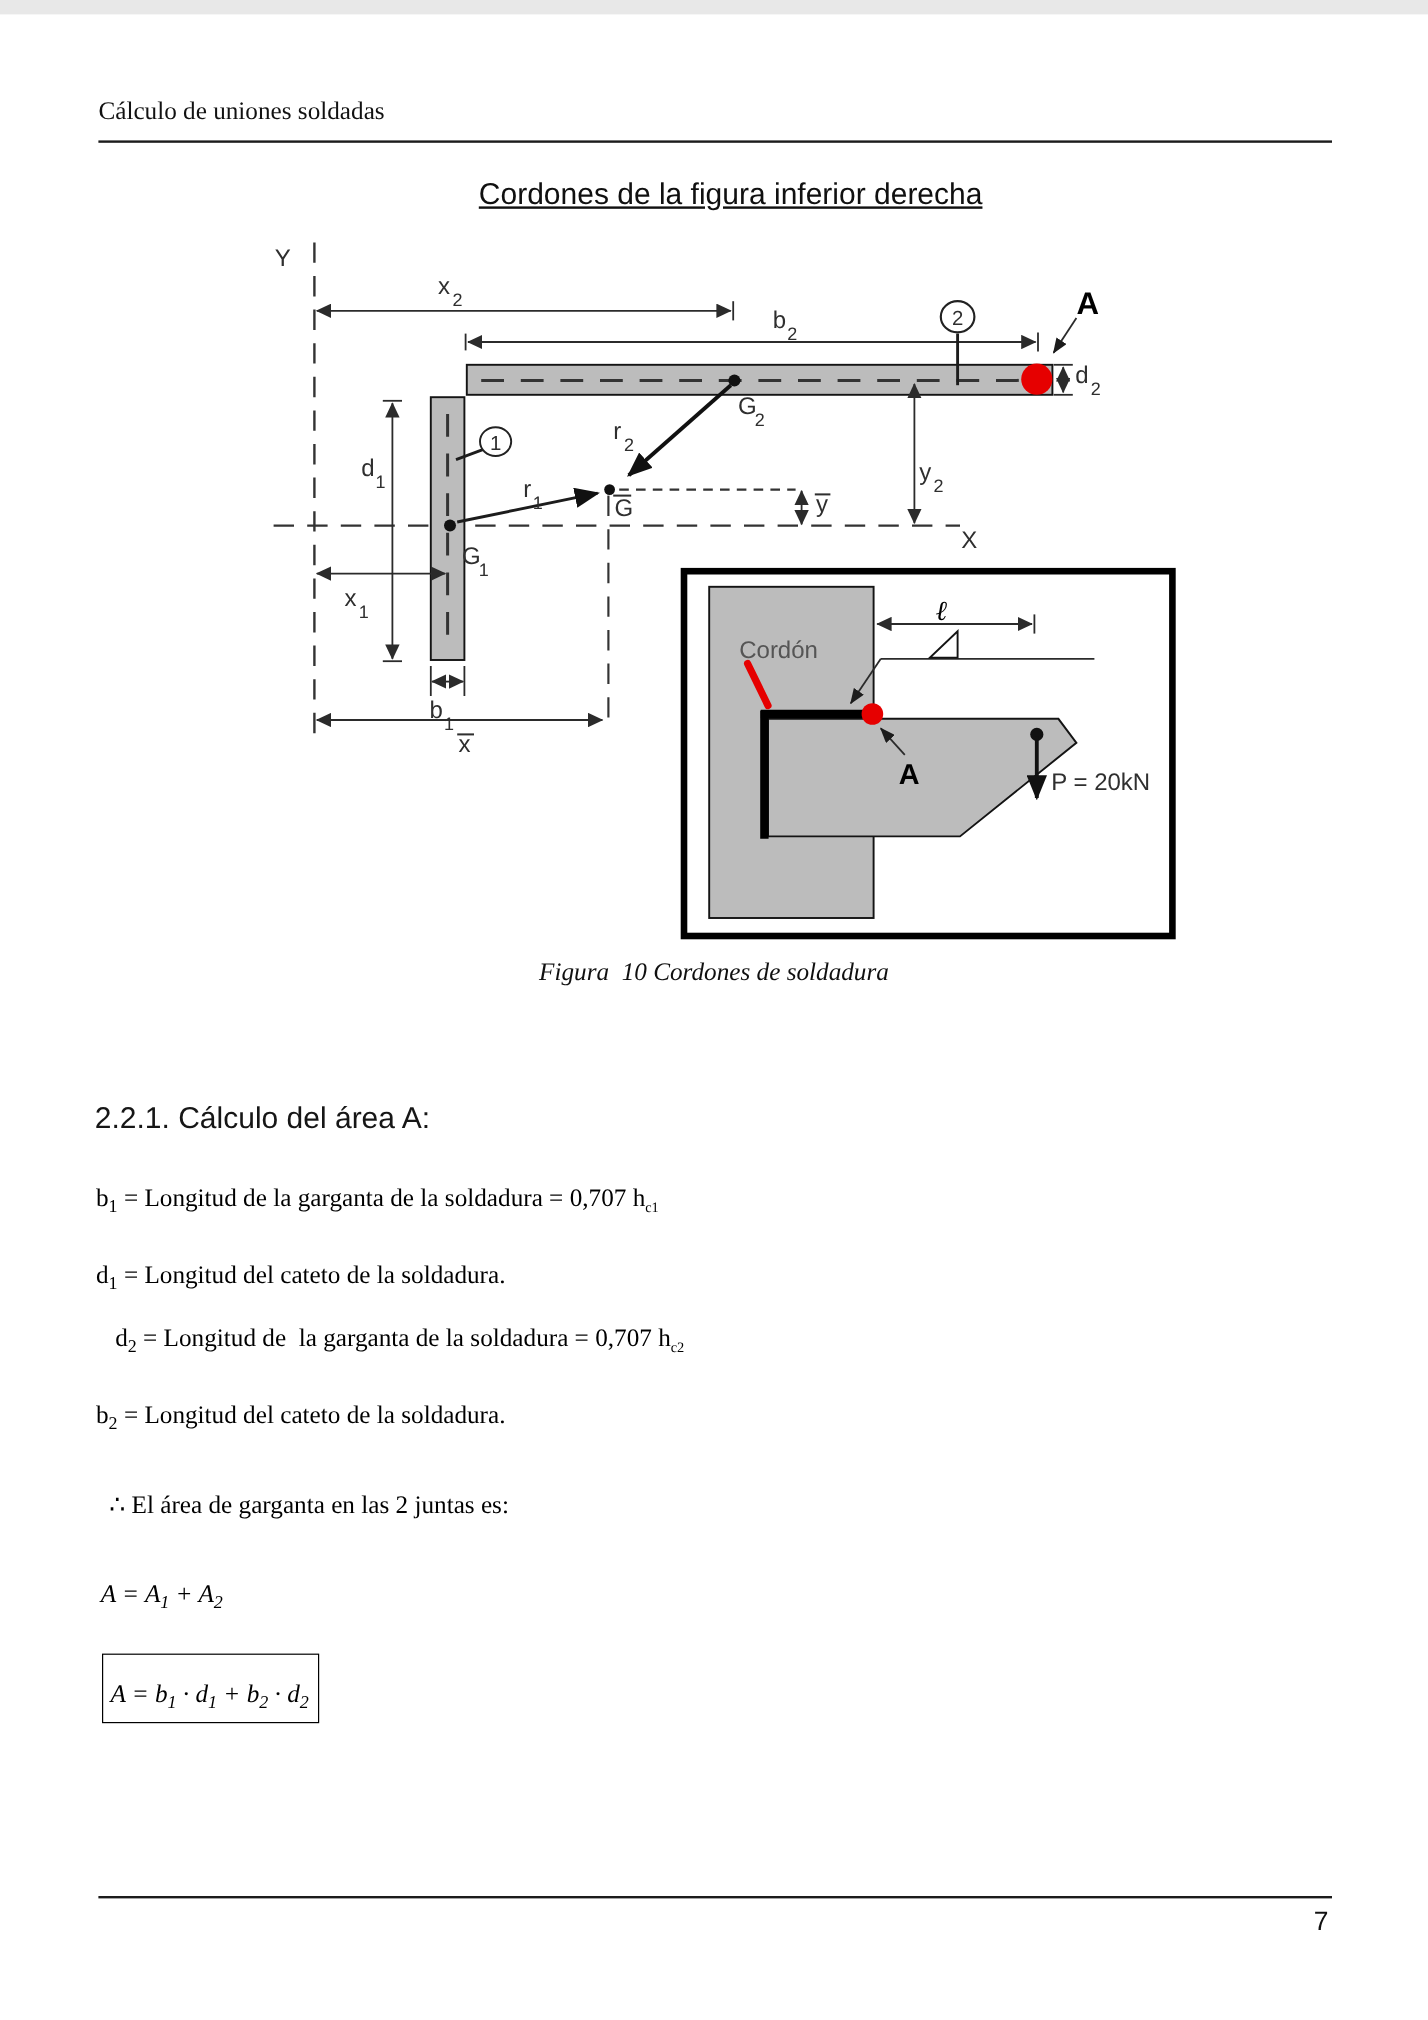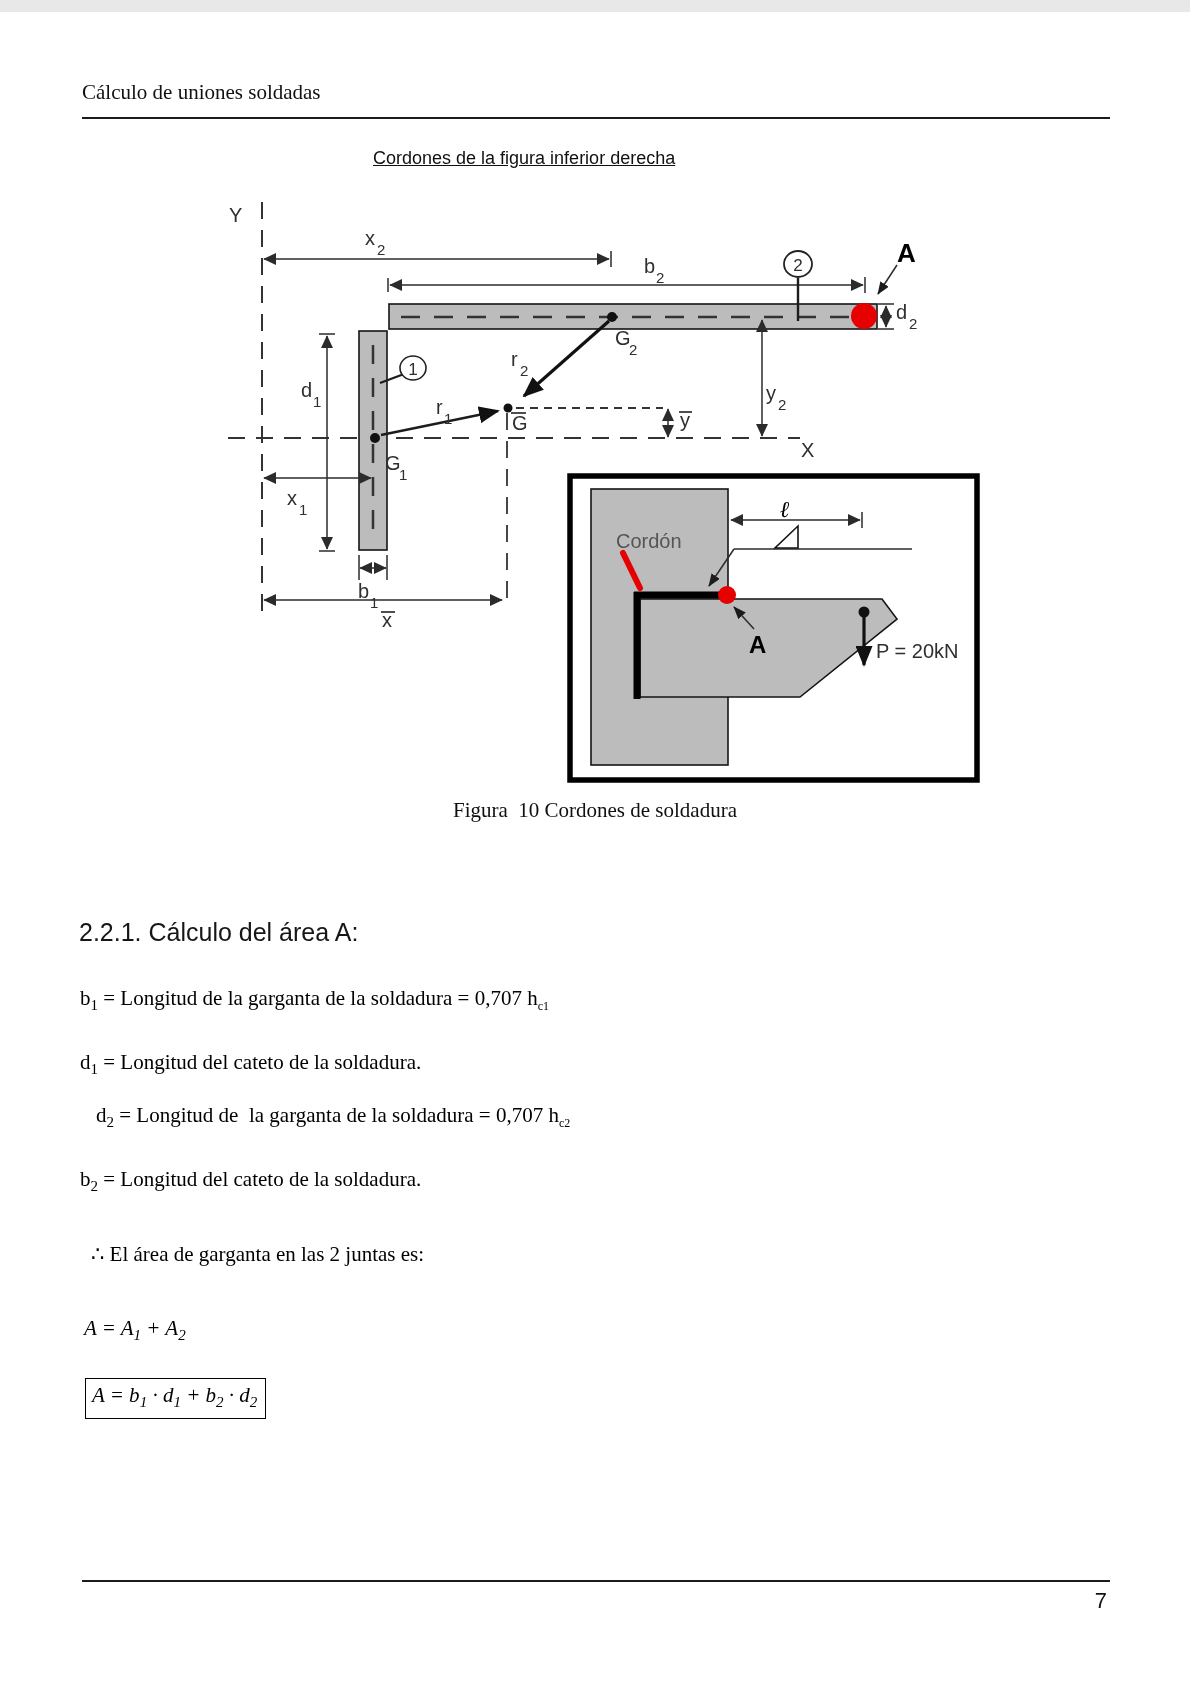--- a/index.html
+++ b/index.html
@@ -2,28 +2,28 @@
 <html><head>
 <meta charset="utf-8">
 <style>
   html,body{margin:0;padding:0;background:#e8e8e8;}
   #page{position:relative;width:1190px;height:1683px;background:#ffffff;margin:12px auto;overflow:hidden;}
   .abs{position:absolute;}
   .serif{font-family:"Liberation Serif",serif;}
   .sans{font-family:"Liberation Sans",sans-serif;}
   .header-title{left:82px;top:68px;font-size:21px;color:#111;}
   .rule{height:0;border-top:2px solid #1c1c1c;}
-  .fig-title{left:373px;top:136px;font-size:18px;color:#101010;text-decoration:underline;}
-  .caption{left:0;top:786px;width:1190px;text-align:center;font-size:21px;color:#101010;white-space:pre-wrap;}
+  .fig-title{left:399px;top:136px;font-size:25px;color:#101010;text-decoration:underline;}
+  .caption{left:0;top:786px;width:1190px;text-align:center;font-size:21px;font-style:italic;color:#101010;white-space:pre-wrap;}
   .heading{left:79px;top:906px;font-size:25px;color:#161616;}
   .def-line{font-size:21px;color:#000;white-space:pre-wrap;}
   .sub{font-size:15px;vertical-align:-5px;}
   .subsm{font-size:12px;vertical-align:-5px;}
   .formula{font-size:21px;font-style:italic;color:#000;white-space:pre-wrap;}
-  .fbox{border:1.6px solid #000;padding:4px 8px 7px 6px;}
+  .fbox{border:1.6px solid #000;padding:20px 8px 7px 6px;}
   .pagenum{right:83px;top:1576px;font-size:22px;color:#111;}
   
   svg text{font-family:"Liberation Sans",sans-serif;fill:#2f2f2f;}
   .t20{font-size:20px;}
   .t15{font-size:15px;}
   .t17{font-size:17px;}
   .big-a{font-size:26px;font-weight:bold;fill:#000;}
   .inset-a{font-size:24px;font-weight:bold;fill:#000;}
   .cordon{font-size:20px;fill:#555;}
   .ell{font-size:23px;font-weight:bold;font-style:italic;font-family:"Liberation Serif",serif;fill:#000;}

